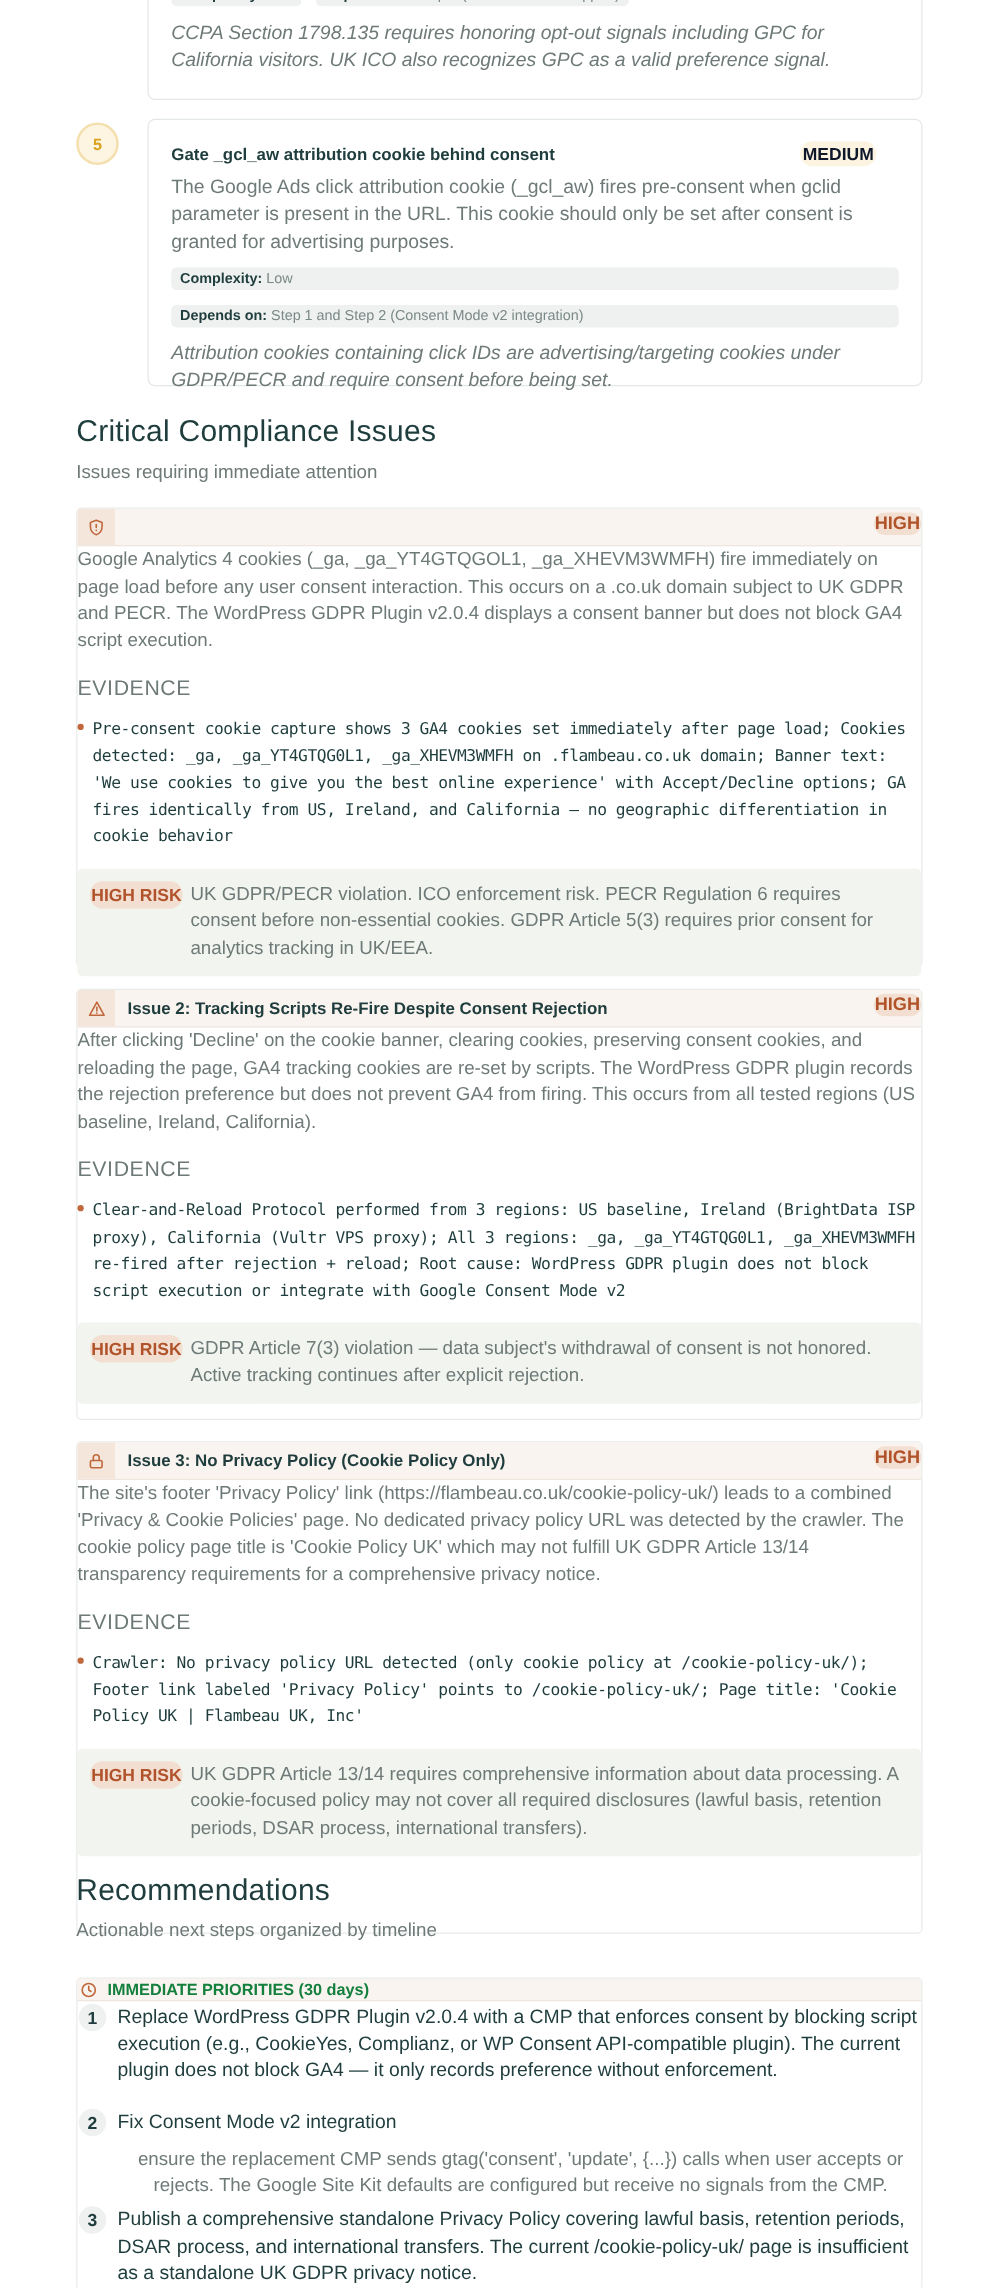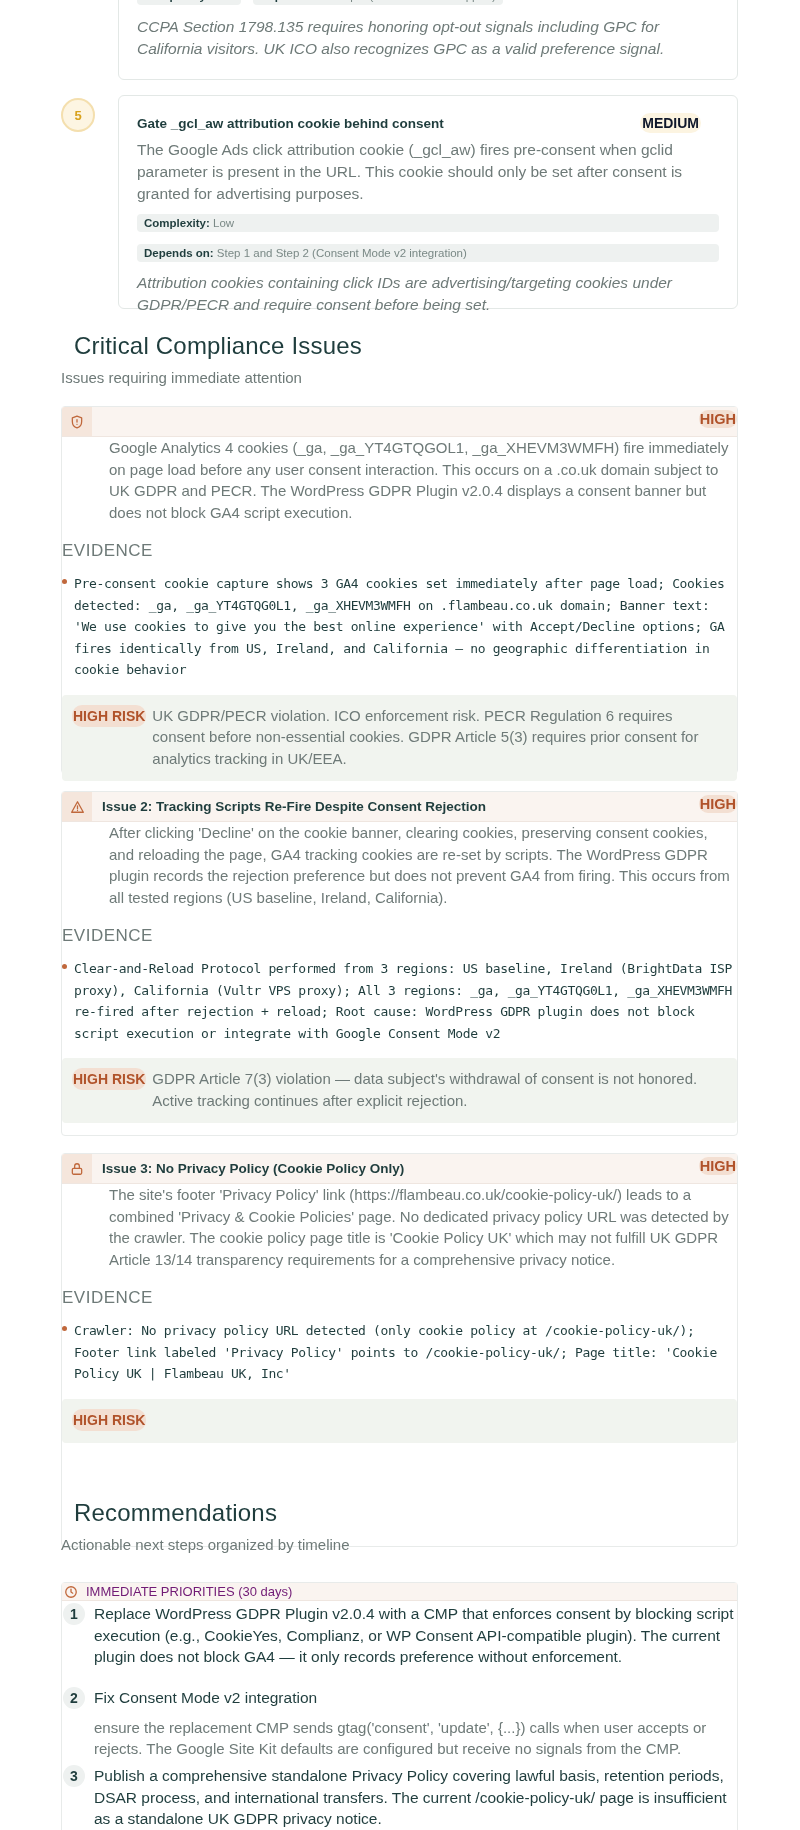--- a/index.html
+++ b/index.html
@@ -59,21 +59,21 @@
     color: #0f172a;
     font-weight: bold;
     font-size: 14px;
     border-radius: 10px;
     padding: 2px 2px;
   }
   .step-desc { color: #6e7a78; font-size: 15.5px; line-height: 22px; }
 
   
   .section-title {
-    position: absolute; left: 74px;
+    position: absolute; left: 61px;
     font-size: 24px; color: #1f3d3d; font-weight: normal;
     letter-spacing: 0.2px;
   }
   .section-sub {
     position: absolute; left: 61px;
     font-size: 15px; color: #6e7a78;
   }
 
   
   .issue {
@@ -103,21 +103,20 @@
     position: absolute; right: 0; top: 3px;
     background: #f3dfd2;
     color: #b0522a;
     font-weight: bold; font-size: 14.5px;
     border-radius: 11px;
     padding: 1px 1px;
   }
   .issue-desc {
     font-size: 15px; line-height: 21.5px; color: #6e7a78;
     padding: 0 2px 0 0;
-    margin-left: 47px;
   }
   .evidence-label {
     font-size: 17px; color: #6e7a78; letter-spacing: 0.5px;
     margin-top: 18px;
   }
   .evidence-item {
     position: relative;
     margin-top: 12px;
     padding-left: 12px;
     font-family: "DejaVu Sans Mono", "Liberation Mono", monospace;
@@ -158,37 +157,37 @@
   }
   .rec-head {
     height: 18px;
     background: #faf4f0;
     border-bottom: 1px solid #efe6e0;
     display: flex; align-items: center;
     padding-left: 2px;
   }
   .rec-head-title {
     margin-left: 8px;
-    font-size: 13px; font-weight: normal; color: #701a75; text-align: right;
+    font-size: 13px; font-weight: bold; color: #15803d; text-align: right;
   }
   .rec-item { position: absolute; left: 0; width: 677px; }
   .rec-num {
     position: absolute; left: 1px; top: 0;
     width: 22px; height: 22px; border-radius: 50%;
     background: #eef1f0;
     color: #1f3d3d; font-weight: bold; font-size: 14px;
     display: flex; align-items: center; justify-content: center;
   }
   .rec-text {
     margin-left: 32px;
     font-size: 15.5px; line-height: 21.5px; color: #1f3d3d;
   }
   .rec-sub {
     margin-left: 32px; margin-top: 8px;
-    font-size: 15px; line-height: 21.5px; color: #6e7a78;
+    font-size: 15px; line-height: 21.5px; color: #6e7a78; text-align: center;
   }
 </style>
 </head>
 <body>
 
 <div class="page">
 
   <div class="step-card" style="top:-30px; height:116px;">
     <div class="chips" style="margin-top:22px;">
       <span class="chip"><b>Complexity:</b> <span>Low</span></span>
@@ -273,20 +272,21 @@
       <span class="badge-high">HIGH</span>
     </div>
     <div class="issue-desc">The site's footer 'Privacy Policy' link (https://flambeau.co.uk/cookie-policy-uk/) leads to a combined 'Privacy &amp; Cookie Policies' page. No dedicated privacy policy URL was detected by the crawler. The cookie policy page title is 'Cookie Policy UK' which may not fulfill UK GDPR Article 13/14 transparency requirements for a comprehensive privacy notice.</div>
     <div class="evidence-label">EVIDENCE</div>
     <div class="evidence-item">
       <span class="dot"></span>
       <span>Crawler: No privacy policy URL detected (only cookie policy at /cookie-policy-uk/); Footer link labeled 'Privacy Policy' points to /cookie-policy-uk/; Page title: 'Cookie Policy UK | Flambeau UK, Inc'</span>
     </div>
     <div class="risk-box">
       <span class="risk-badge">HIGH RISK</span>
+      <span class="risk-text">UK GDPR Article 13/14 requires comprehensive information about data processing. A cookie-focused policy may not cover all required disclosures (lawful basis, retention periods, DSAR process, international transfers).</span>
     </div>
   </div>
 
   <div class="section-title" style="top:1505px;">Recommendations</div>
   <div class="section-sub" style="top:1542px;">Actionable next steps organized by timeline</div>
 
   <div class="rec-card" style="top:1588px;">
     <div class="rec-head">
       <span style="display:flex;">
         <svg width="14" height="14" viewBox="0 0 24 24" fill="none" stroke="#c0683c" stroke-width="2.2" stroke-linecap="round" stroke-linejoin="round">

